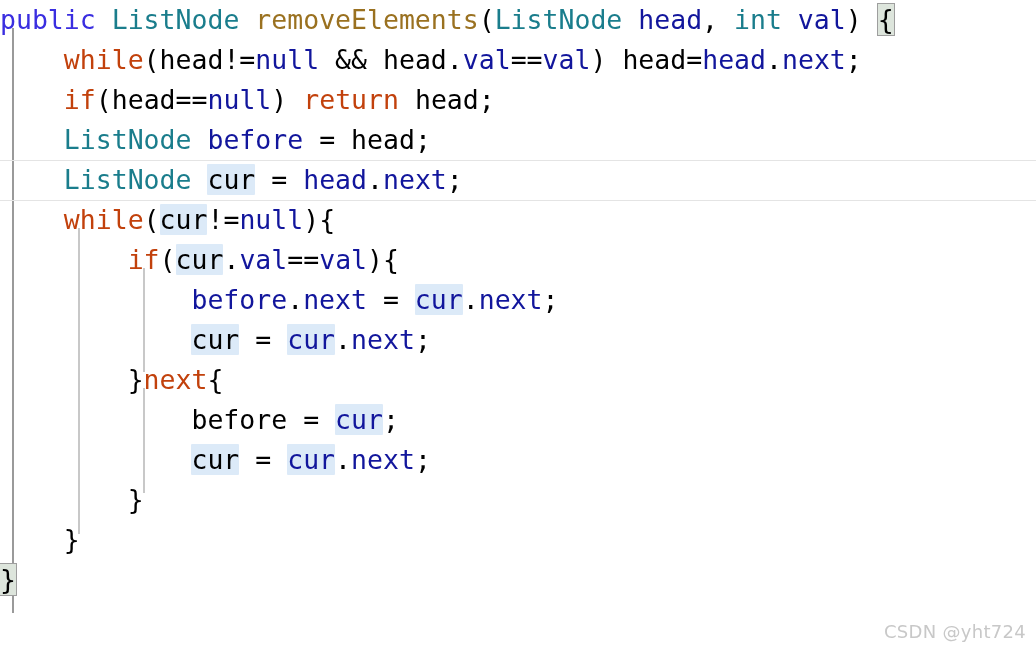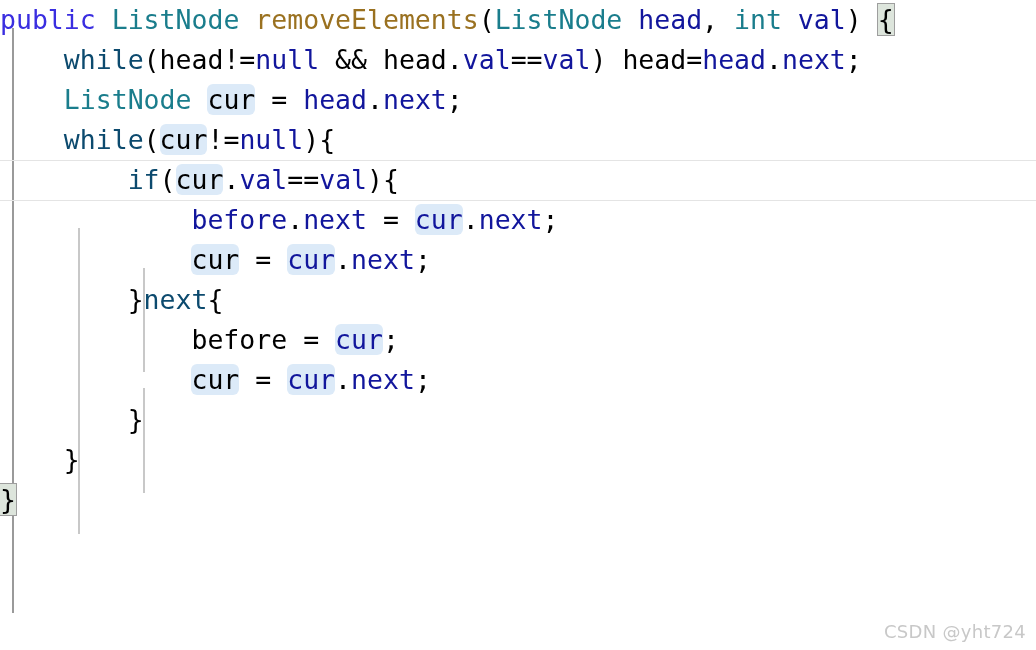--- a/index.html
+++ b/index.html
@@ -50,32 +50,32 @@
     height: 40px;
     line-height: 40px;
     font-size: 26.5px;
     white-space: pre;
     letter-spacing: 0px;
     color: #000000;
   }
   .line .ind { color: transparent; }
 
   
-  .kw   { color: #0c4a6e; text-align: right; }            
+  .kw   { color: #c2410c; text-align: right; }            
   .mod  { color: #3a2ee0; }            
   .type { color: #1a7d8c; }            
   .meth { color: #9a7120; }            
   .var  { color: #12169c; }            
   .plain{ color: #000000; }
   .punc { color: #000000; }
 
   
   .occ {
     background: #dceaf8;
-    border-radius: 6px;
+    border-radius: 1px;
   }
   
   .bmatch {
     background: #dde5dc;
     box-shadow: 0 0 0 1px #9e9e9e;
   }
 
   
   .watermark {
     position: absolute;
@@ -99,21 +99,23 @@
 
   <div class="cur-line-border" style="top:160px;"></div>
   <div class="cur-line-border" style="top:200px;"></div>
 
   <div class="code-layer">
 
     <div class="line"><span class="mod">public</span><span class="plain"> </span><span class="type">ListNode</span><span class="plain"> </span><span class="meth">removeElements</span><span class="punc">(</span><span class="type">ListNode</span><span class="plain"> </span><span class="var">head</span><span class="punc">, </span><span class="type">int</span><span class="plain"> </span><span class="var">val</span><span class="punc">) </span><span class="punc bmatch">{</span></div>
 
     <div class="line"><span class="ind">    </span><span class="kw">while</span><span class="punc">(</span><span class="plain">head</span><span class="punc">!=</span><span class="var">null</span><span class="punc"> &amp;&amp; </span><span class="plain">head</span><span class="punc">.</span><span class="var">val</span><span class="punc">==</span><span class="var">val</span><span class="punc">) </span><span class="plain">head</span><span class="punc">=</span><span class="var">head</span><span class="punc">.</span><span class="var">next</span><span class="punc">;</span></div>
 
+    <div class="line"><span class="ind">    </span><span class="kw">if</span><span class="punc">(</span><span class="plain">head</span><span class="punc">==</span><span class="var">null</span><span class="punc">) </span><span class="kw">return</span><span class="plain"> </span><span class="plain">head</span><span class="punc">;</span></div>
 
+    <div class="line"><span class="ind">    </span><span class="type">ListNode</span><span class="plain"> </span><span class="var">before</span><span class="punc"> = </span><span class="plain">head</span><span class="punc">;</span></div>
 
     <div class="line"><span class="ind">    </span><span class="type">ListNode</span><span class="plain"> </span><span class="plain occ">cur</span><span class="punc"> = </span><span class="var">head</span><span class="punc">.</span><span class="var">next</span><span class="punc">;</span></div>
 
     <div class="line"><span class="ind">    </span><span class="kw">while</span><span class="punc">(</span><span class="plain occ">cur</span><span class="punc">!=</span><span class="var">null</span><span class="punc">){</span></div>
 
     <div class="line"><span class="ind">        </span><span class="kw">if</span><span class="punc">(</span><span class="plain occ">cur</span><span class="punc">.</span><span class="var">val</span><span class="punc">==</span><span class="var">val</span><span class="punc">){</span></div>
 
     <div class="line"><span class="ind">            </span><span class="var">before</span><span class="punc">.</span><span class="var">next</span><span class="punc"> = </span><span class="var occ">cur</span><span class="punc">.</span><span class="var">next</span><span class="punc">;</span></div>
 
     <div class="line"><span class="ind">            </span><span class="plain occ">cur</span><span class="punc"> = </span><span class="var occ">cur</span><span class="punc">.</span><span class="var">next</span><span class="punc">;</span></div>

